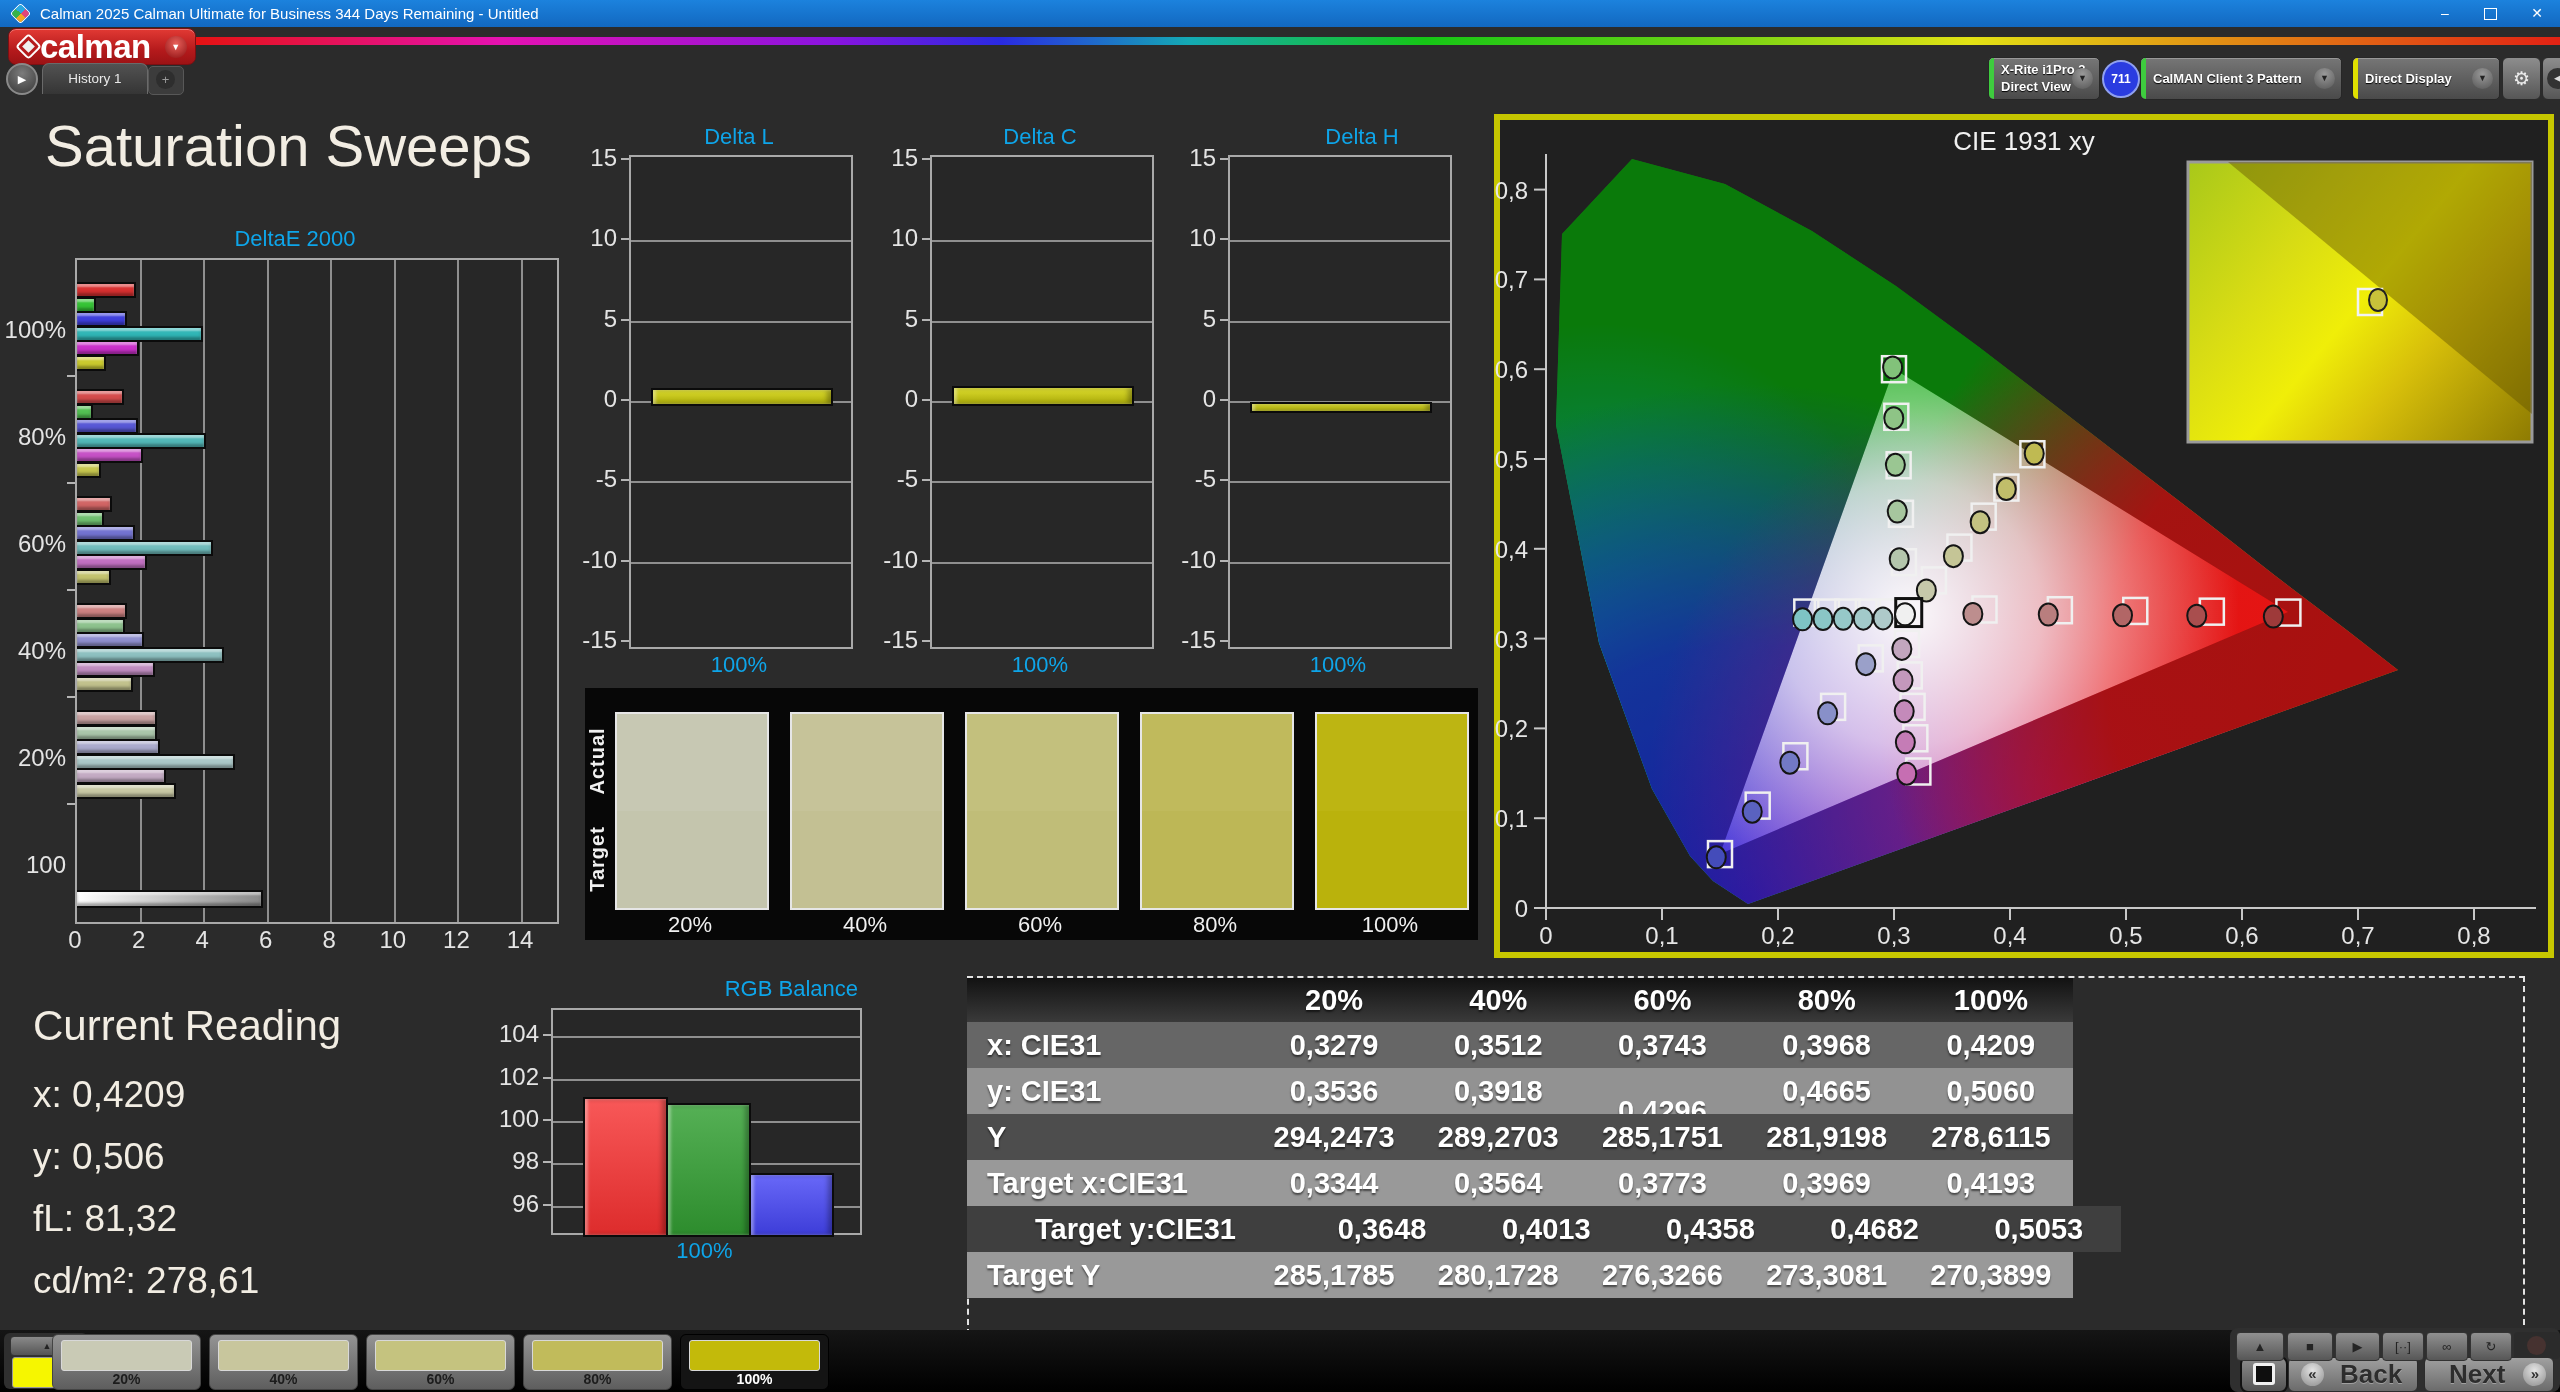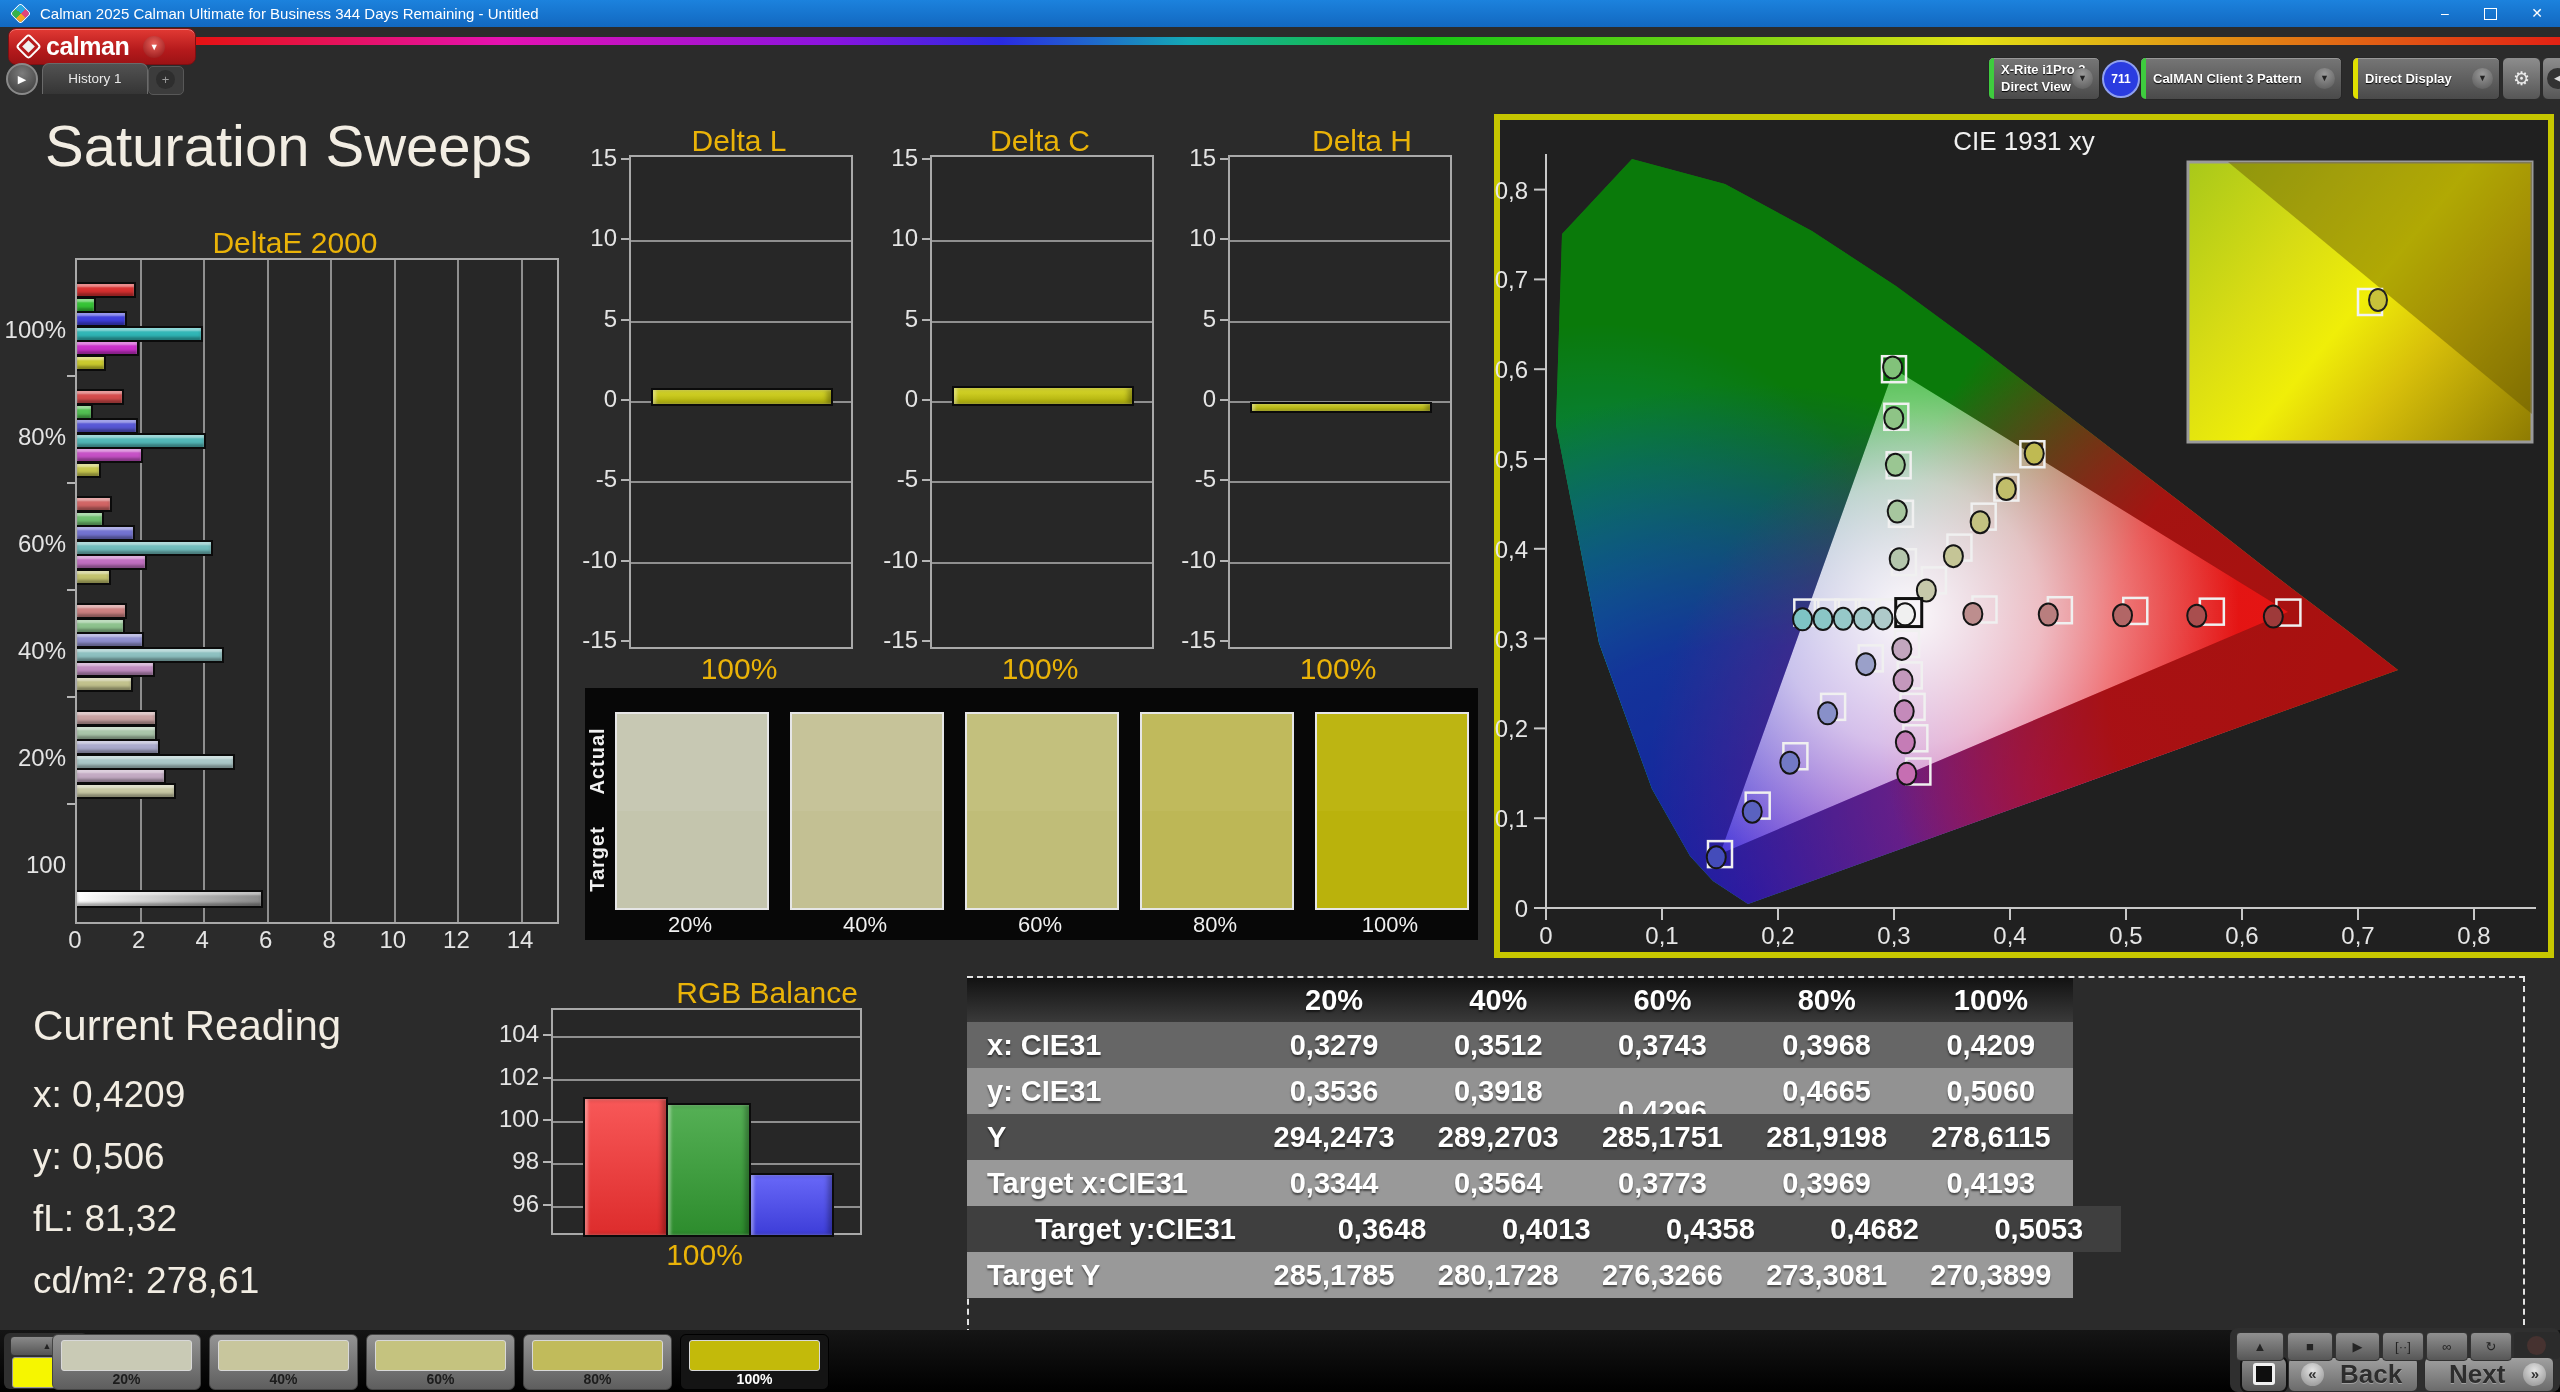--- a/index.html
+++ b/index.html
@@ -13,21 +13,21 @@
     background:conic-gradient(#e0457b 0 25%,#f5a623 0 50%,#37b34a 0 75%,#2aa9e0 0 100%);box-shadow:0 0 0 1px #fff;}
   .winbtn{top:0;width:46px;height:27px;color:#fff;text-align:center;line-height:27px;font-size:14px;}
   #btn-min{right:92px;} #btn-max{right:46px;} #btn-close{right:0;}
   #max-glyph{position:absolute;left:16px;top:8px;width:11px;height:10px;border:1.5px solid #fff;background:transparent;}
   
   #logo-btn{left:8px;top:28px;width:186px;height:35px;border-radius:8px;border:1px solid #7d0f12;
     background:linear-gradient(180deg,#e23a34,#b51a1c 60%,#9c1315);box-shadow:inset 0 1px 0 rgba(255,255,255,.35);
     display:flex;align-items:center;}
   #logo-diamond{width:15px;height:15px;margin-left:12px;transform:rotate(45deg);border-radius:2px;
     background:conic-gradient(#f0f0f0 0 100%);box-shadow:inset 0 0 0 3px #b51a1c, 0 0 0 2px #fff;}
-  #logo-text{color:#fff;font-size:25px;font-weight:700;letter-spacing:-.5px;margin-left:10px;}
+  #logo-text{color:#fff;font-size:33px;font-weight:700;letter-spacing:-.5px;margin-left:4px;}
   #logo-arrow{margin-left:14px;width:22px;height:22px;border-radius:50%;
     background:radial-gradient(circle at 50% 35%,#e9605a,#8e1012);color:#fff;font-size:9px;text-align:center;line-height:22px;}
   #rainbow{left:196px;top:37px;width:2364px;height:8px;
     background:linear-gradient(90deg,#e51212 0%,#e512b2 13%,#8a14e0 27%,#2a2ae2 34%,#14aab4 42%,#16c616 52%,#64d214 63%,#e2e214 75%,#e28c14 86%,#e22214 100%);}
   #tab-playbtn{left:6px;top:63px;width:28px;height:28px;border-radius:50%;border:2px solid #8a8a8a;
     background:radial-gradient(circle at 50% 30%,#7c7c7c,#383838);color:#fff;font-size:11px;text-align:center;line-height:28px;}
   #tab-history{left:42px;top:63px;width:104px;height:30px;border:1px solid #6a6a6a;border-bottom:none;border-radius:7px 7px 0 0;
     background:linear-gradient(180deg,#525252,#353535);color:#e8e8e8;font-size:13.5px;text-align:center;line-height:30px;}
   #tab-add{left:148px;top:66px;width:34px;height:27px;border-radius:5px;background:#3c3c3c;border:1px solid #585858;}
   #tab-add-circle{position:absolute;left:7px;top:3px;width:19px;height:19px;border-radius:50%;background:#2e2e2e;
@@ -47,21 +47,21 @@
   #dd-generator .lbl,#dd-display .lbl{position:absolute;left:12px;top:0;height:41px;line-height:41px;font-size:13px;font-weight:600;text-shadow:0 1px 1px #000;}
   #dd-display{left:2352px;width:146px;}
   #btn-gear{left:2502px;top:57px;width:37px;height:41px;border-radius:6px;border:1px solid #2a2a2a;
       background:linear-gradient(180deg,#8d8d8d,#565656);color:#ececec;font-size:19px;text-align:center;line-height:41px;}
   #btn-collapse{left:2542px;top:57px;width:30px;height:41px;border-radius:6px;border:1px solid #2a2a2a;
       background:linear-gradient(180deg,#8d8d8d,#565656);}
   #btn-collapse .c{position:absolute;left:4px;top:10px;width:21px;height:21px;border-radius:50%;background:#333;
       color:#ddd;font-size:9px;text-align:center;line-height:21px;}
   
   #page-title{left:45px;top:112px;font-size:58px;color:#f2ede3;}
-  .chart-title{color:#eab308;font-size:30px;text-align:center;}
+  .chart-title{color:#0ea5e9;font-size:22px;text-align:center;}
   .axis-lbl{color:#e4e4e4;font-size:24px;text-align:center;}
   .plot{background:#272727;border:2px solid #a9a9a9;}
   .hbar{position:absolute;left:0;height:12px;border:2px solid #0b0b0b;border-left:none;
         box-shadow:inset 0 3px 2px rgba(255,255,255,.45), inset 0 -3px 3px rgba(0,0,0,.35);}
   .vbar{position:absolute;border:2px solid #0b0b0b;box-shadow:inset 3px 0 3px rgba(255,255,255,.35), inset -4px 0 5px rgba(0,0,0,.3);}
   .ytickdash{position:absolute;width:8px;height:2px;background:#b5b5b5;}
   
   #swatch-panel{left:585px;top:688px;width:893px;height:252px;background:#070707;}
   .vlabel{color:#f0f0f0;font-size:20px;font-weight:700;letter-spacing:1px;text-align:center;transform:rotate(-90deg);width:100px;height:22px;}
   

